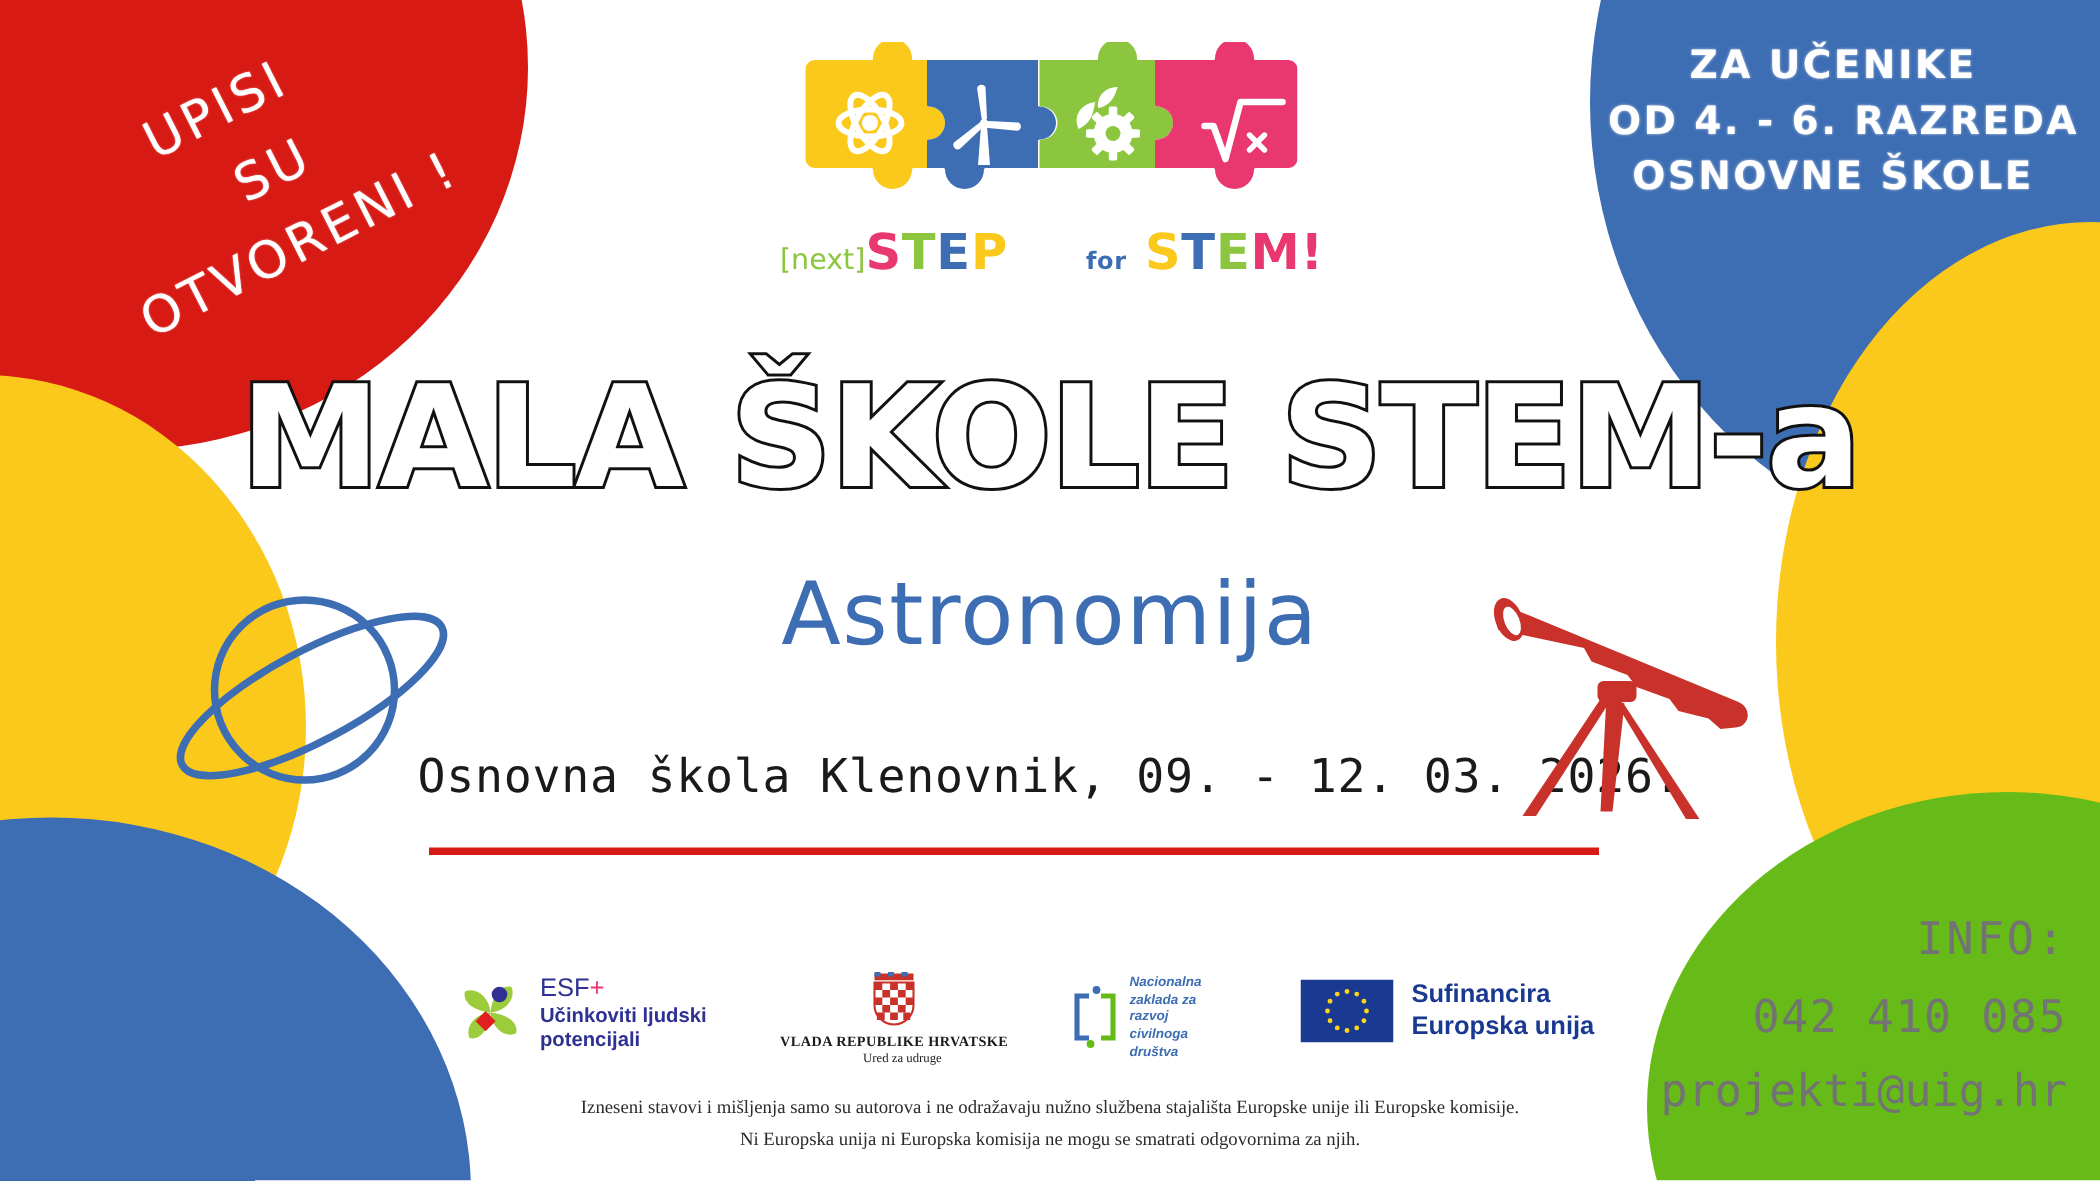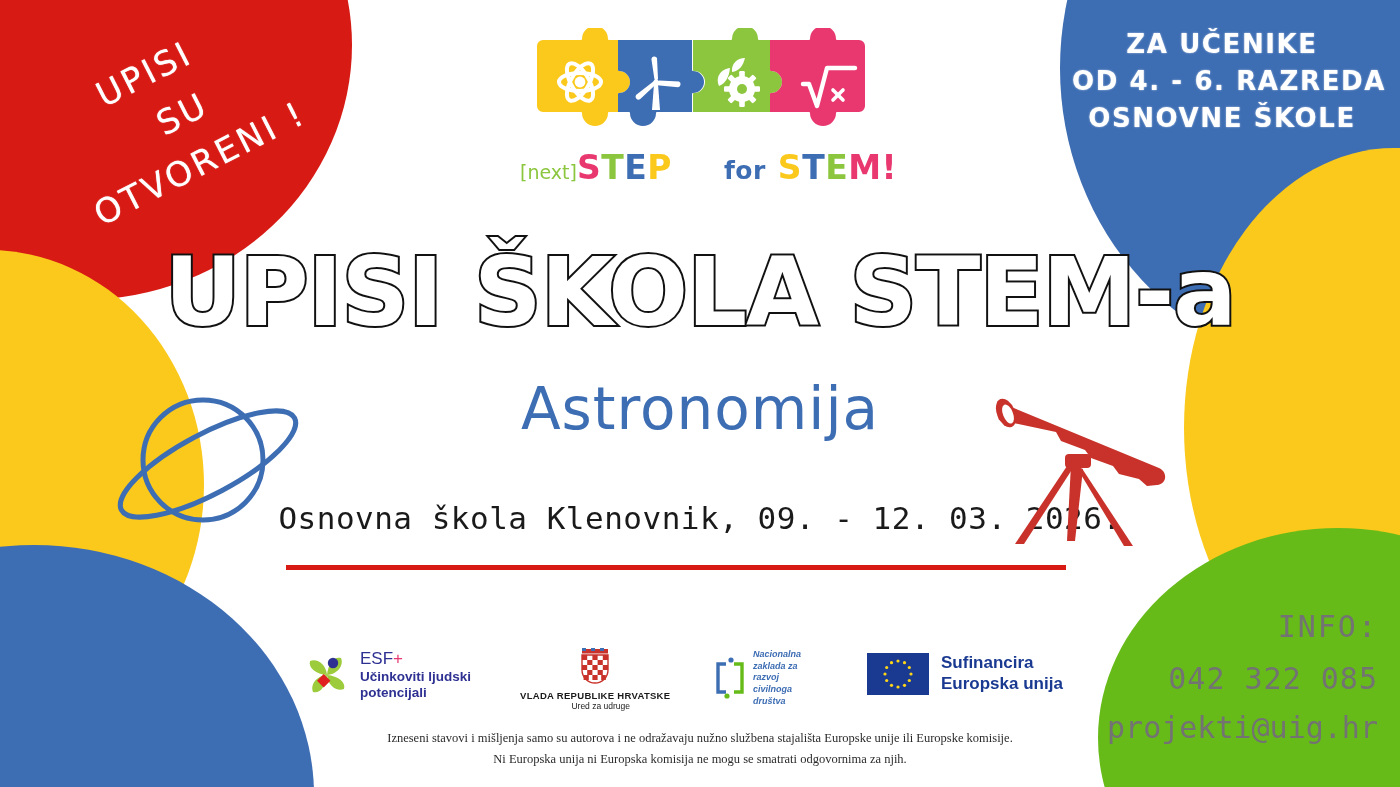--- a/index.html
+++ b/index.html
@@ -103,21 +103,21 @@
     letter-spacing: 0.5px;
     white-space: nowrap;
   }
   #logo-wordmark .next {
     font-size: 19px;
     font-weight: 400;
     color: #8cc63e;
     letter-spacing: 0;
   }
   #logo-wordmark .for {
-    font-size: 25px;
+    font-size: 16px;
     font-weight: 700;
     color: #3d6db3;
     margin-left: 40px;
   }
   .c-pink   { color: #e8386f; }
   .c-green  { color: #8cc63e; }
   .c-blue   { color: #3d6db3; }
   .c-yellow { color: #fbc91c; }
 
   
@@ -190,21 +190,21 @@
     color: #2e3192;
     font-family: "Liberation Sans", sans-serif;
     line-height: 1.18;
   }
   #sponsor-esf .esf-title { font-size: 17px; font-weight: 400; }
   #sponsor-esf .esf-title .plus { color: #e8386f; }
   #sponsor-esf .esf-sub { font-size: 13.5px; font-weight: 700; }
 
   #sponsor-vlada {
     left: 228px; top: 2px;
-    flex-direction: column; align-items: center;
+    flex-direction: column; align-items: center; font-family: Liberation Serif, serif;
   }
   #sponsor-vlada .v-title {
     margin-top: 3px;
     font-size: 9.5px; font-weight: 700;
     color: #1a1a1a; letter-spacing: 0.3px;
   }
   #sponsor-vlada .v-sub {
     font-size: 8.5px; font-weight: 400; color: #1a1a1a; padding-left: 11px;
   }
 
@@ -334,21 +334,21 @@
             <line x1="30" y1="28" x2="40" y2="38"></line>
             <line x1="40" y1="28" x2="30" y2="38"></line>
           </g>
         </g>
       </g>
     </svg>
 
     <div id="logo-wordmark"><span class="next">[next]</span><span class="c-pink">S</span><span class="c-green">T</span><span class="c-blue">E</span><span class="c-yellow">P</span>&nbsp;<span class="for">for</span>&nbsp;<span class="c-yellow">S</span><span class="c-blue">T</span><span class="c-green">E</span><span class="c-pink">M</span><span class="c-pink">!</span></div>
   </div>
 
-  <div id="main-title">UPISI ŠKOLA STEM-a</div>
+  <div id="main-title">MALA ŠKOLE STEM-a</div>
   <div id="subtitle">Astronomija</div>
   <div id="venue-line">Osnovna škola Klenovnik, 09. - 12. 03. 2026.</div>
   <div id="red-rule"></div>
 
   <svg id="planet-icon" width="205" height="190" viewBox="0 0 205 190">
     <circle cx="95" cy="88" r="60" fill="none" stroke="#3d6db3" stroke-width="5"></circle>
     <ellipse cx="100" cy="92" rx="98" ry="30" fill="none" stroke="#3d6db3" stroke-width="5" transform="rotate(-28 100 92)"></ellipse>
   </svg>
 
   <svg id="telescope-icon" width="200" height="178" viewBox="0 0 200 178">
@@ -455,17 +455,17 @@
     </div>
   </div>
 
   <div id="disclaimer">
     <span>Izneseni stavovi i mišljenja samo su autorova i ne odražavaju nužno službena stajališta Europske unije ili Europske komisije.</span>
     <span>Ni Europska unija ni Europska komisija ne mogu se smatrati odgovornima za njih.</span>
   </div>
 
   <div id="info-block">
     <div id="info-label">INFO:</div>
-    <div id="info-phone">042 322 085</div>
+    <div id="info-phone">042 410 085</div>
     <div id="info-email">projekti@uig.hr</div>
   </div>
 
 </div>
 
 </body></html>

